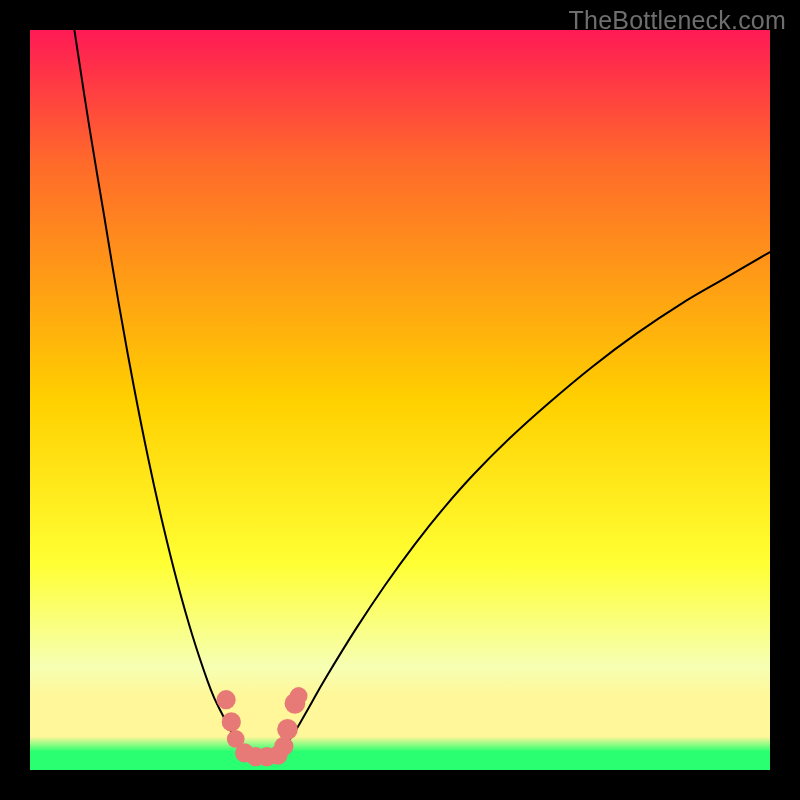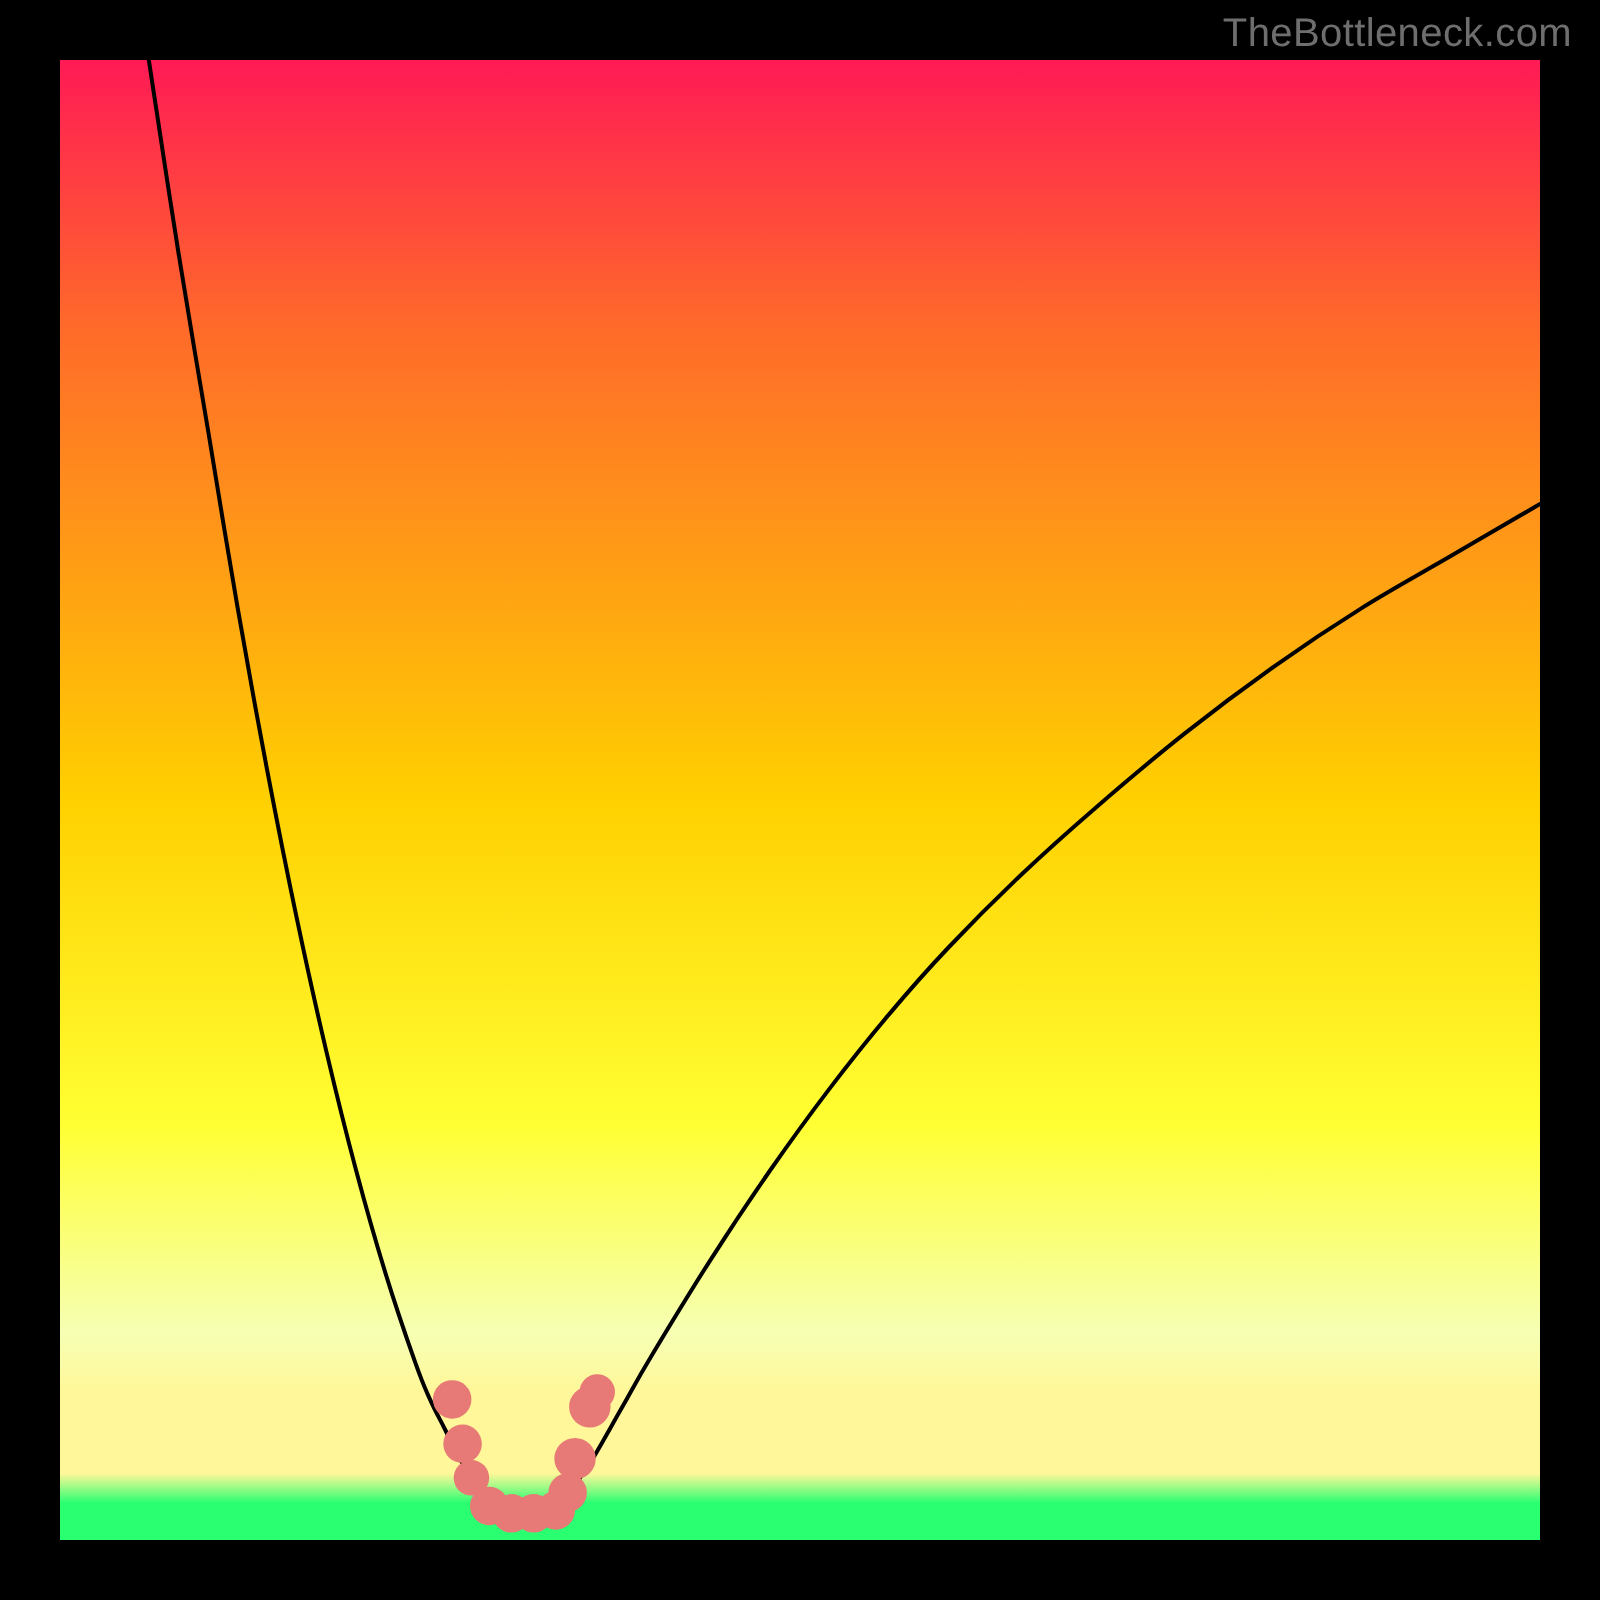--- a/index.html
+++ b/index.html
@@ -27,21 +27,21 @@
   }
   .gradient {
     position: absolute;
     left: 0; top: 0; right: 0; bottom: 0;
   }
   .watermark {
     position: absolute;
     top: 6px;
     right: 14px;
     color: #6e6e6e;
-    font-size: 20px;
+    font-size: 25px;
     font-weight: 500;
     letter-spacing: 0.2px;
   }
   svg.curve {
     position: absolute;
     left: 0; top: 0;
     width: 740px;
     height: 740px;
     overflow: visible;
   }

